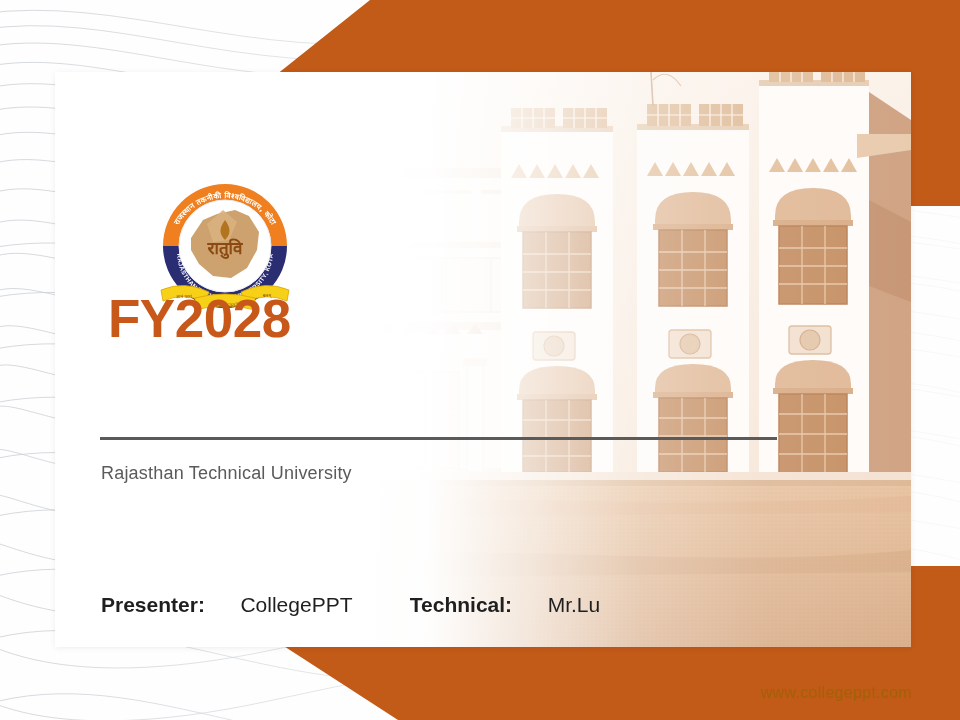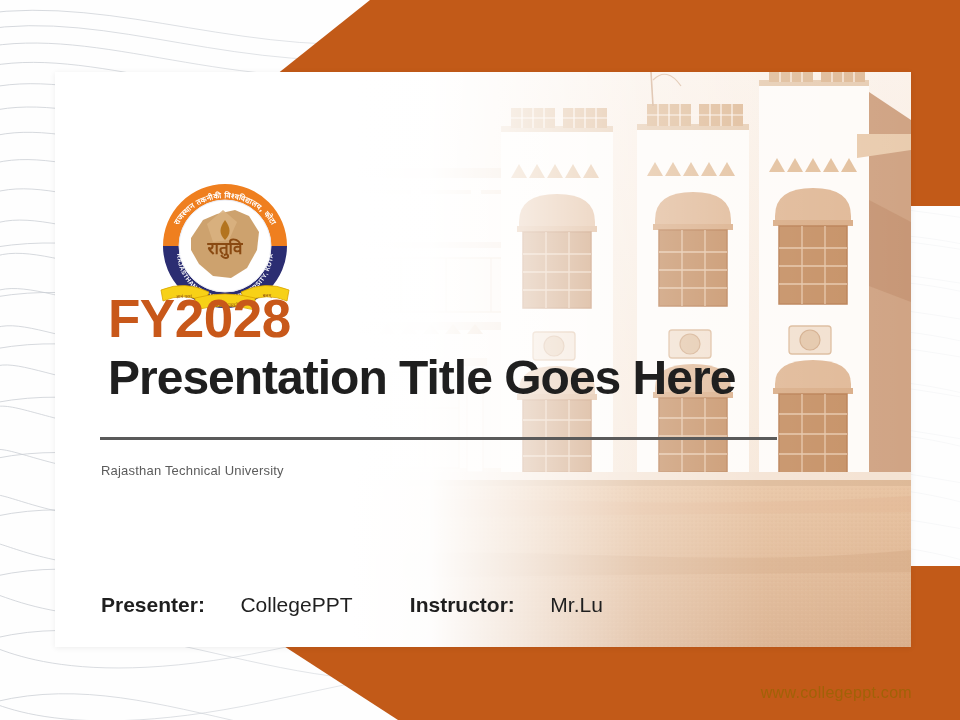--- a/index.html
+++ b/index.html
@@ -121,21 +121,21 @@
     top: 437px;
     width: 677px;
     height: 3px;
     background: #5a5a5a;
     z-index: 4;
   }
   .subtitle {
     position: absolute;
     left: 101px;
     top: 463px;
-    font-size: 13px;
+    font-size: 18px;
     color: #5b5b5b;
     letter-spacing: 0.2px;
     z-index: 4;
     white-space: nowrap;
     text-align: center;
   }
 
   
   .credits {
     position: absolute;
@@ -461,32 +461,31 @@
       <path d="M44 118 Q 74 110 104 118 L104 130 Q 74 122 44 130 Z" fill="#f7d117" stroke="#d9a400" stroke-width="0.8"></path>
       <text x="33" y="118" text-anchor="middle" font-family="'DejaVu Sans', sans-serif" font-size="4.6" fill="#8a4a12">ज्ञानं परमं</text>
       <text x="116" y="117" text-anchor="middle" font-family="'DejaVu Sans', sans-serif" font-size="4.6" fill="#8a4a12">बलम्</text>
       <text x="74" y="127" text-anchor="middle" font-family="'DejaVu Sans', sans-serif" font-size="5.4" fill="#8a4a12">सत्यमेव जयते</text>
     </svg>
 
   </div>
 
   <div class="text-block">
     <div class="fy-line">FY2028</div>
-    <div class="main-title">Presentation Title Goes Here</div>
   </div>
 
   <div class="rule"></div>
 
   <div class="subtitle">Rajasthan Technical University</div>
 
   <div class="credits">
     <span class="lbl">Presenter:</span>
     <span>&nbsp;</span>
     <span class="val">CollegePPT</span>
     <span class="gap"></span>
-    <span class="lbl">Instructor:</span>
+    <span class="lbl">Technical:</span>
     <span>&nbsp;</span>
     <span class="val">Mr.Lu</span>
   </div>
 
   <div class="footer-url">www.collegeppt.com</div>
 
 </div>
 
 </body></html>

